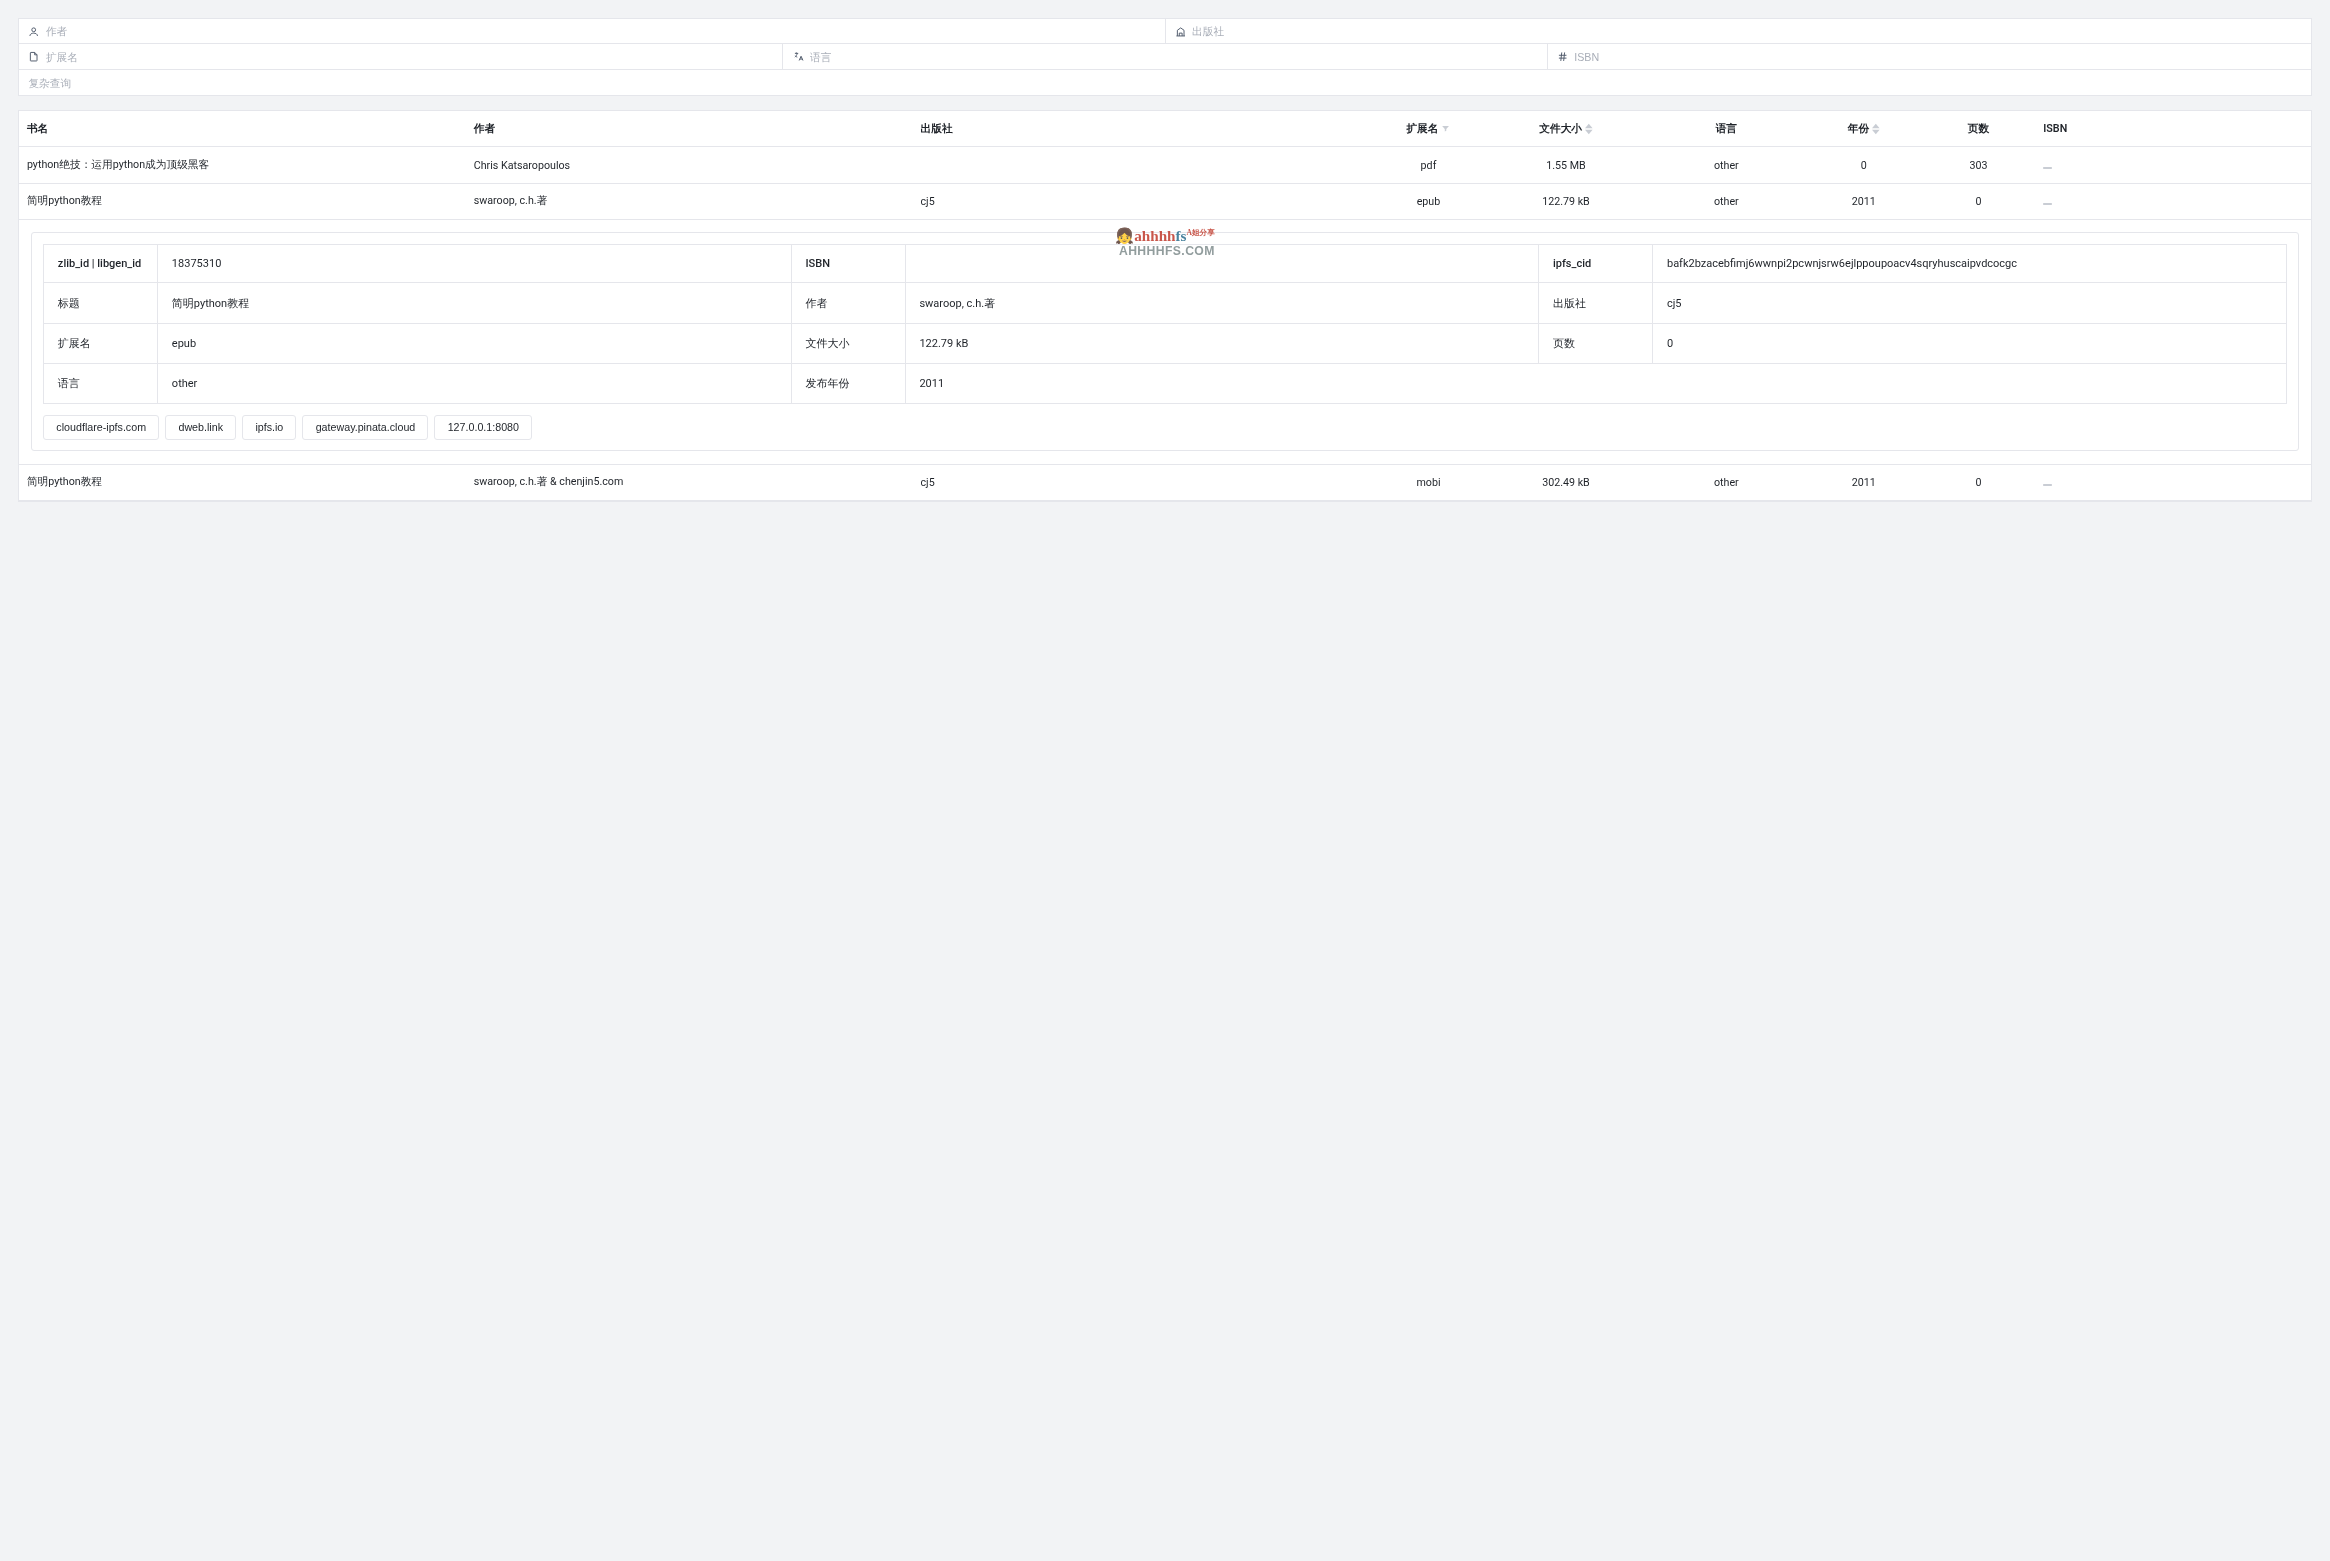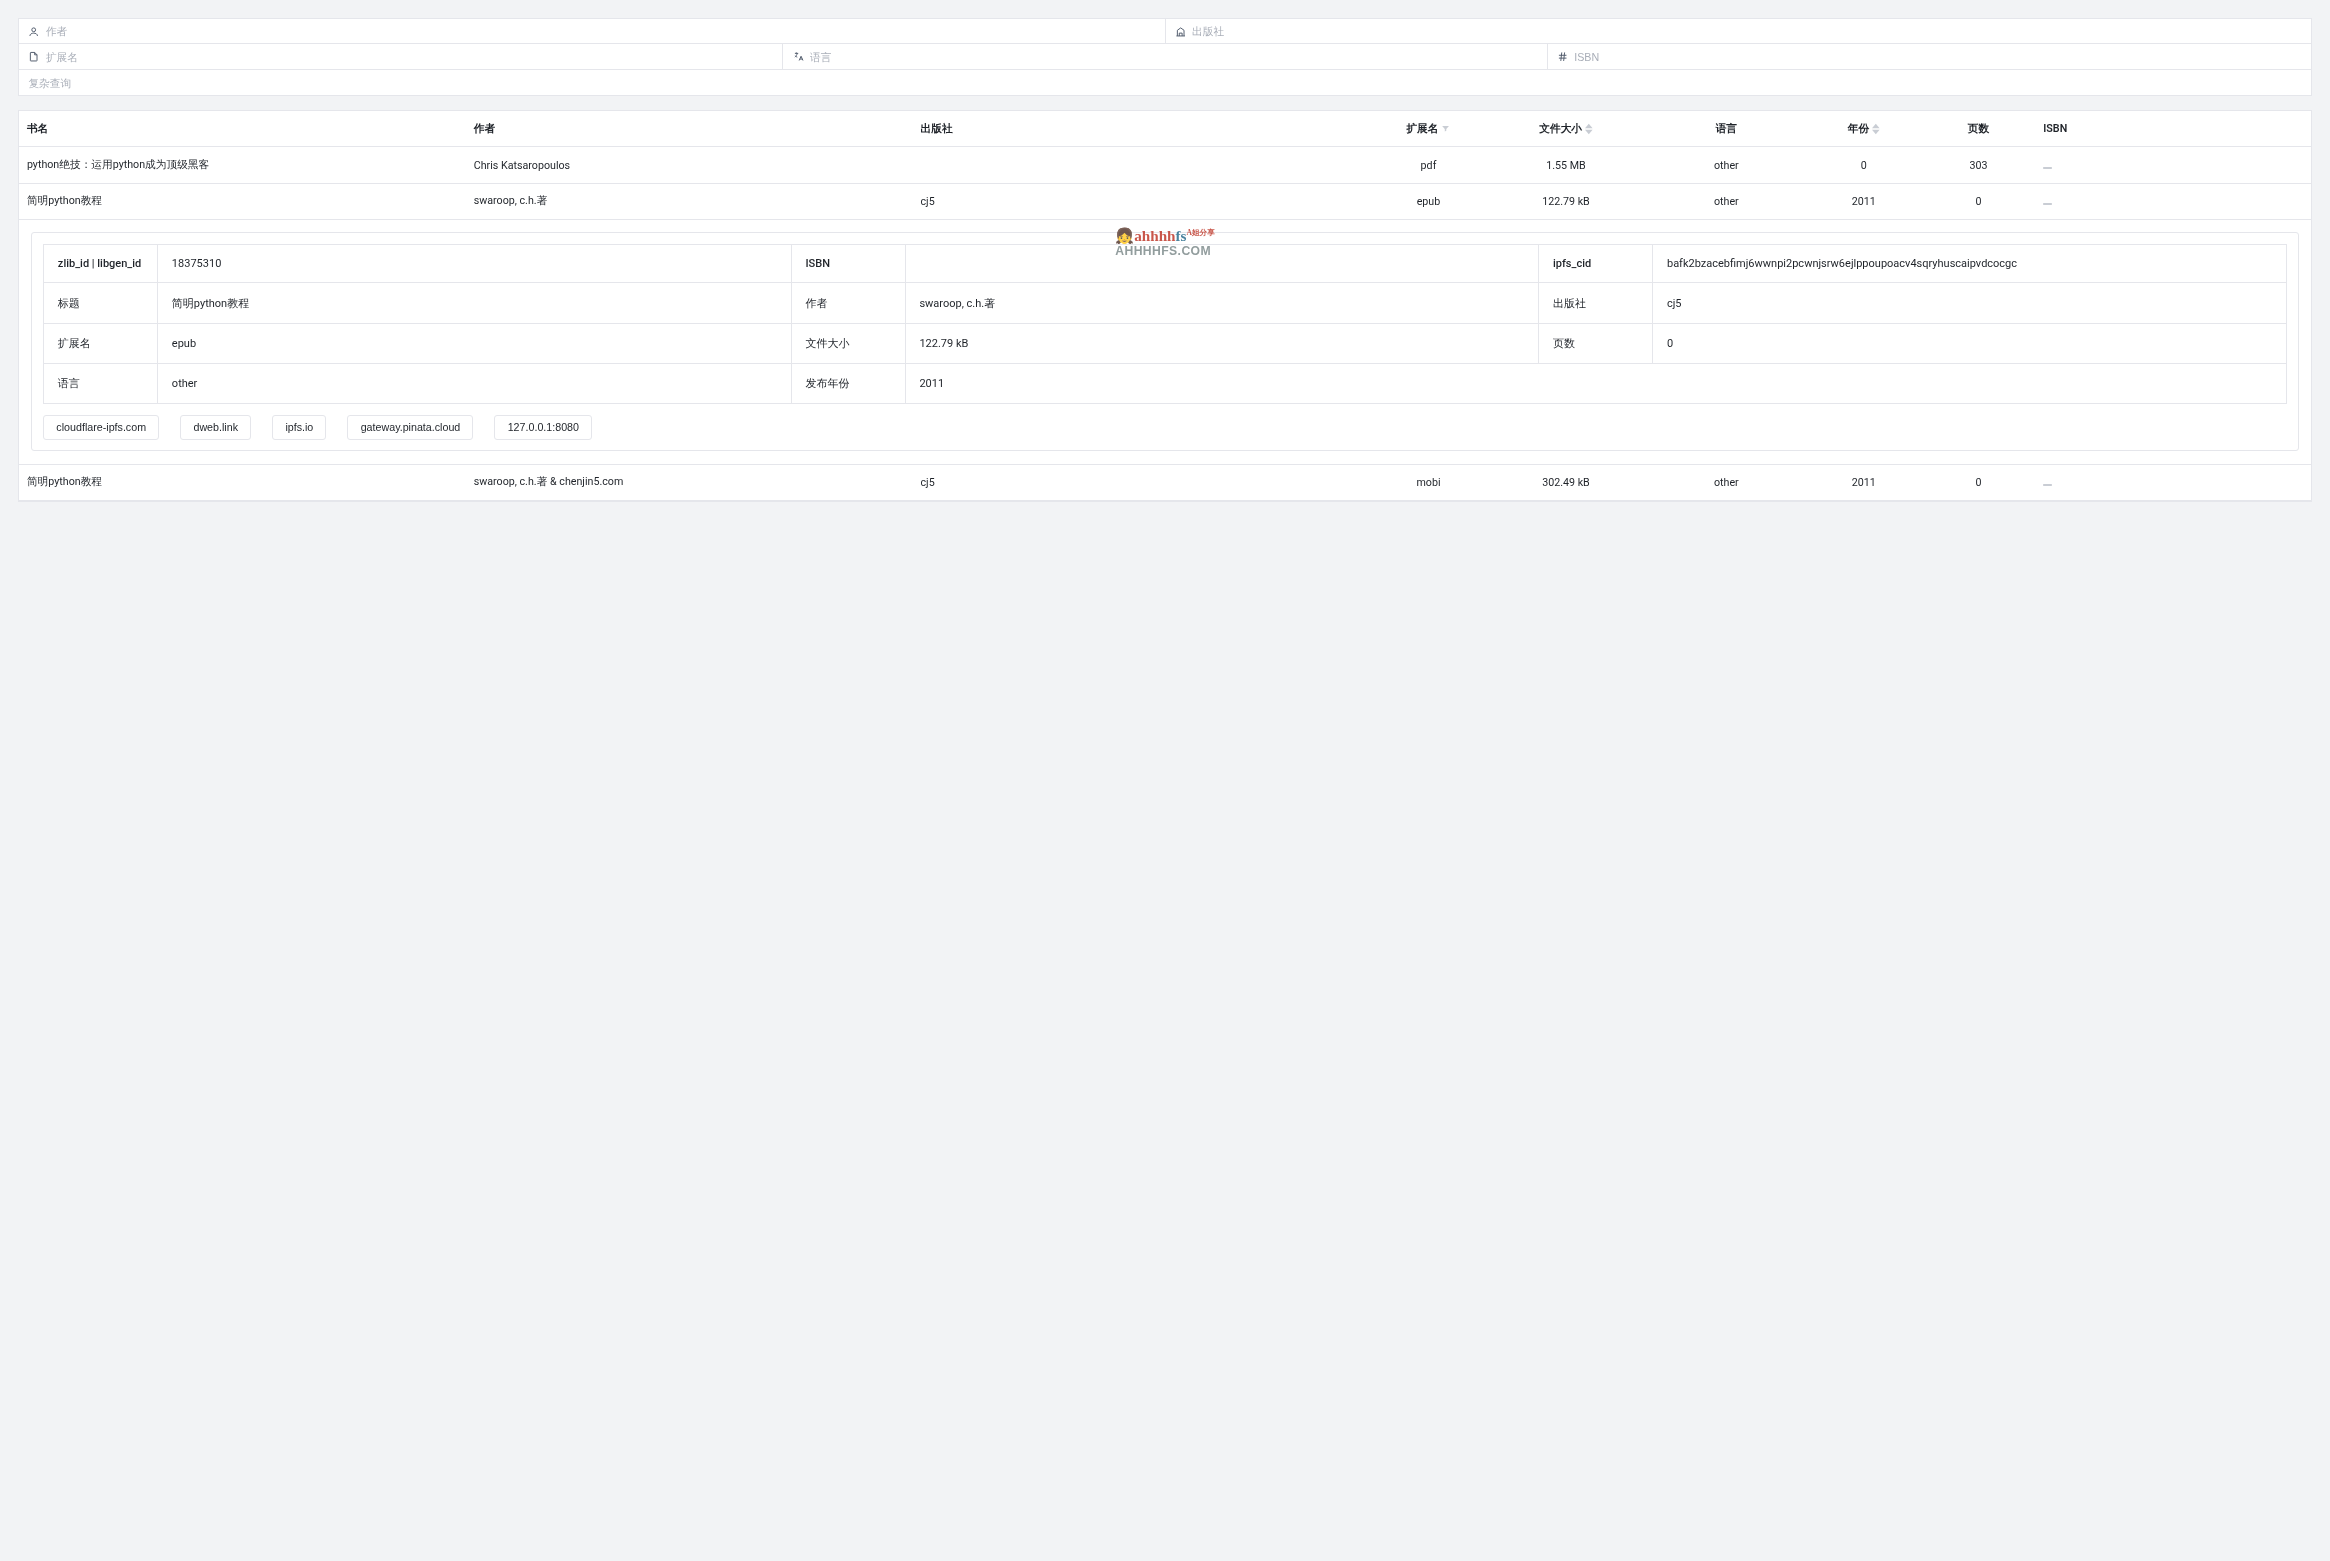--- a/index.html
+++ b/index.html
@@ -116,38 +116,38 @@
 .detail-table td {
   border: 0.8px solid #e5e6eb;
   padding: 12.2px 13.7px;
   font-size: 11px;
   vertical-align: middle;
   background: #fff;
 }
 .detail-table td.k { font-weight: 500; color: #1f2329; width: 114px; }
 .detail-table td.v { color: #1f2329; }
 .detail-table td.wide { width: auto; }
-.gateways { display: flex; gap: 21px; margin-top: 10.7px; flex-wrap: wrap; }
+.gateways { display: flex; gap: 6px; margin-top: 10.7px; flex-wrap: wrap; }
 .gateway-btn {
   background: #fff;
   border: 0.8px solid #e5e6eb;
   border-radius: 3px;
   padding: 5.3px 12.2px;
   font-size: 10.7px;
   color: #1f2329;
   cursor: pointer;
 }
 .watermark {
   position: absolute;
   left: 50%;
   top: 0;
   transform: translate(-50%, -6.1px);
   pointer-events: none;
   opacity: 0.85;
-  text-align: left;
+  text-align: right;
 }
 .wm-top { font-family: "Comic Sans MS", cursive; font-size: 15.2px; font-weight: 700; color: #2c6e8e; }
 .wm-top .red { color: #c0392b; }
 .wm-sub { font-family: Arial, sans-serif; font-size: 12.2px; font-weight: 700; color: #7f8c8d; letter-spacing: 0.4px; margin-top: -1.5px; }
 
 
 col.c-title { width: 19.5%; }
 col.c-author { width: 19.5%; }
 col.c-publisher { width: 20%; }
 col.c-ext { width: 5%; }

